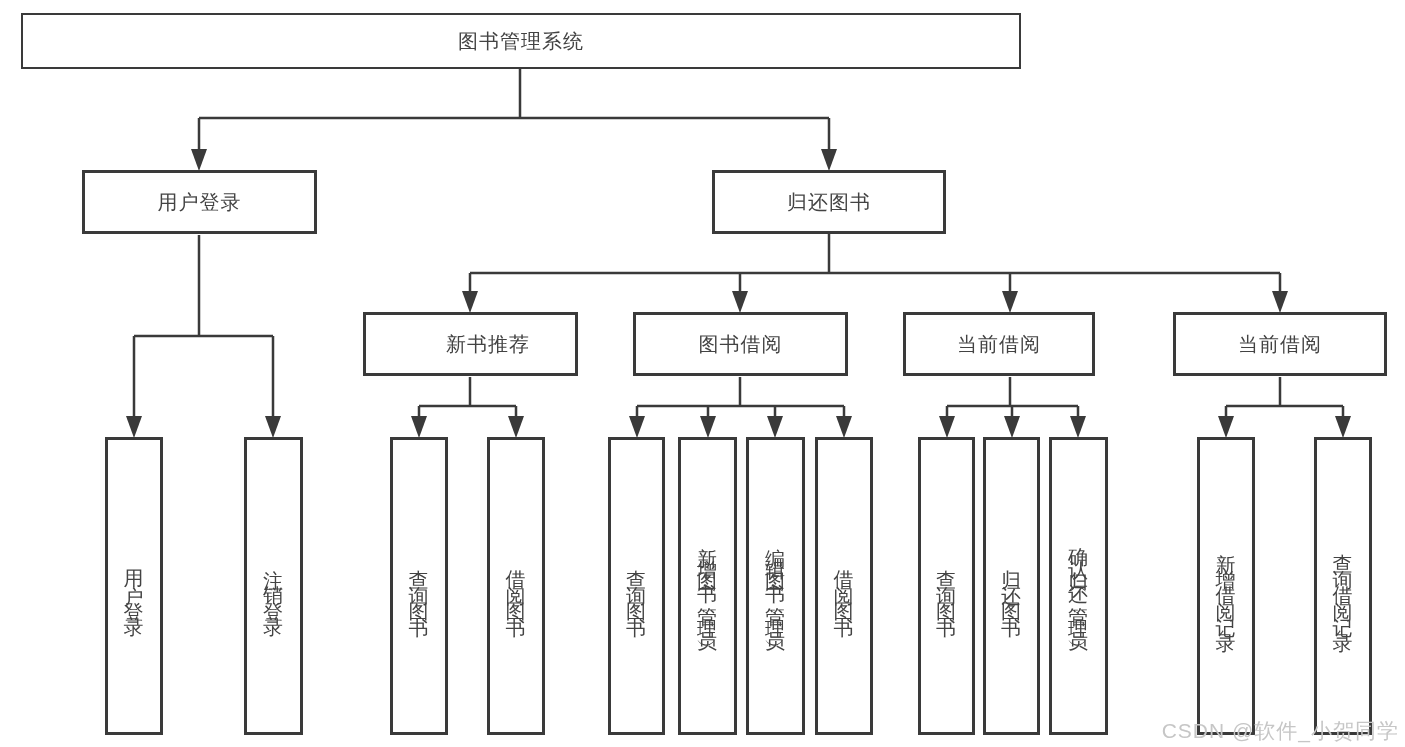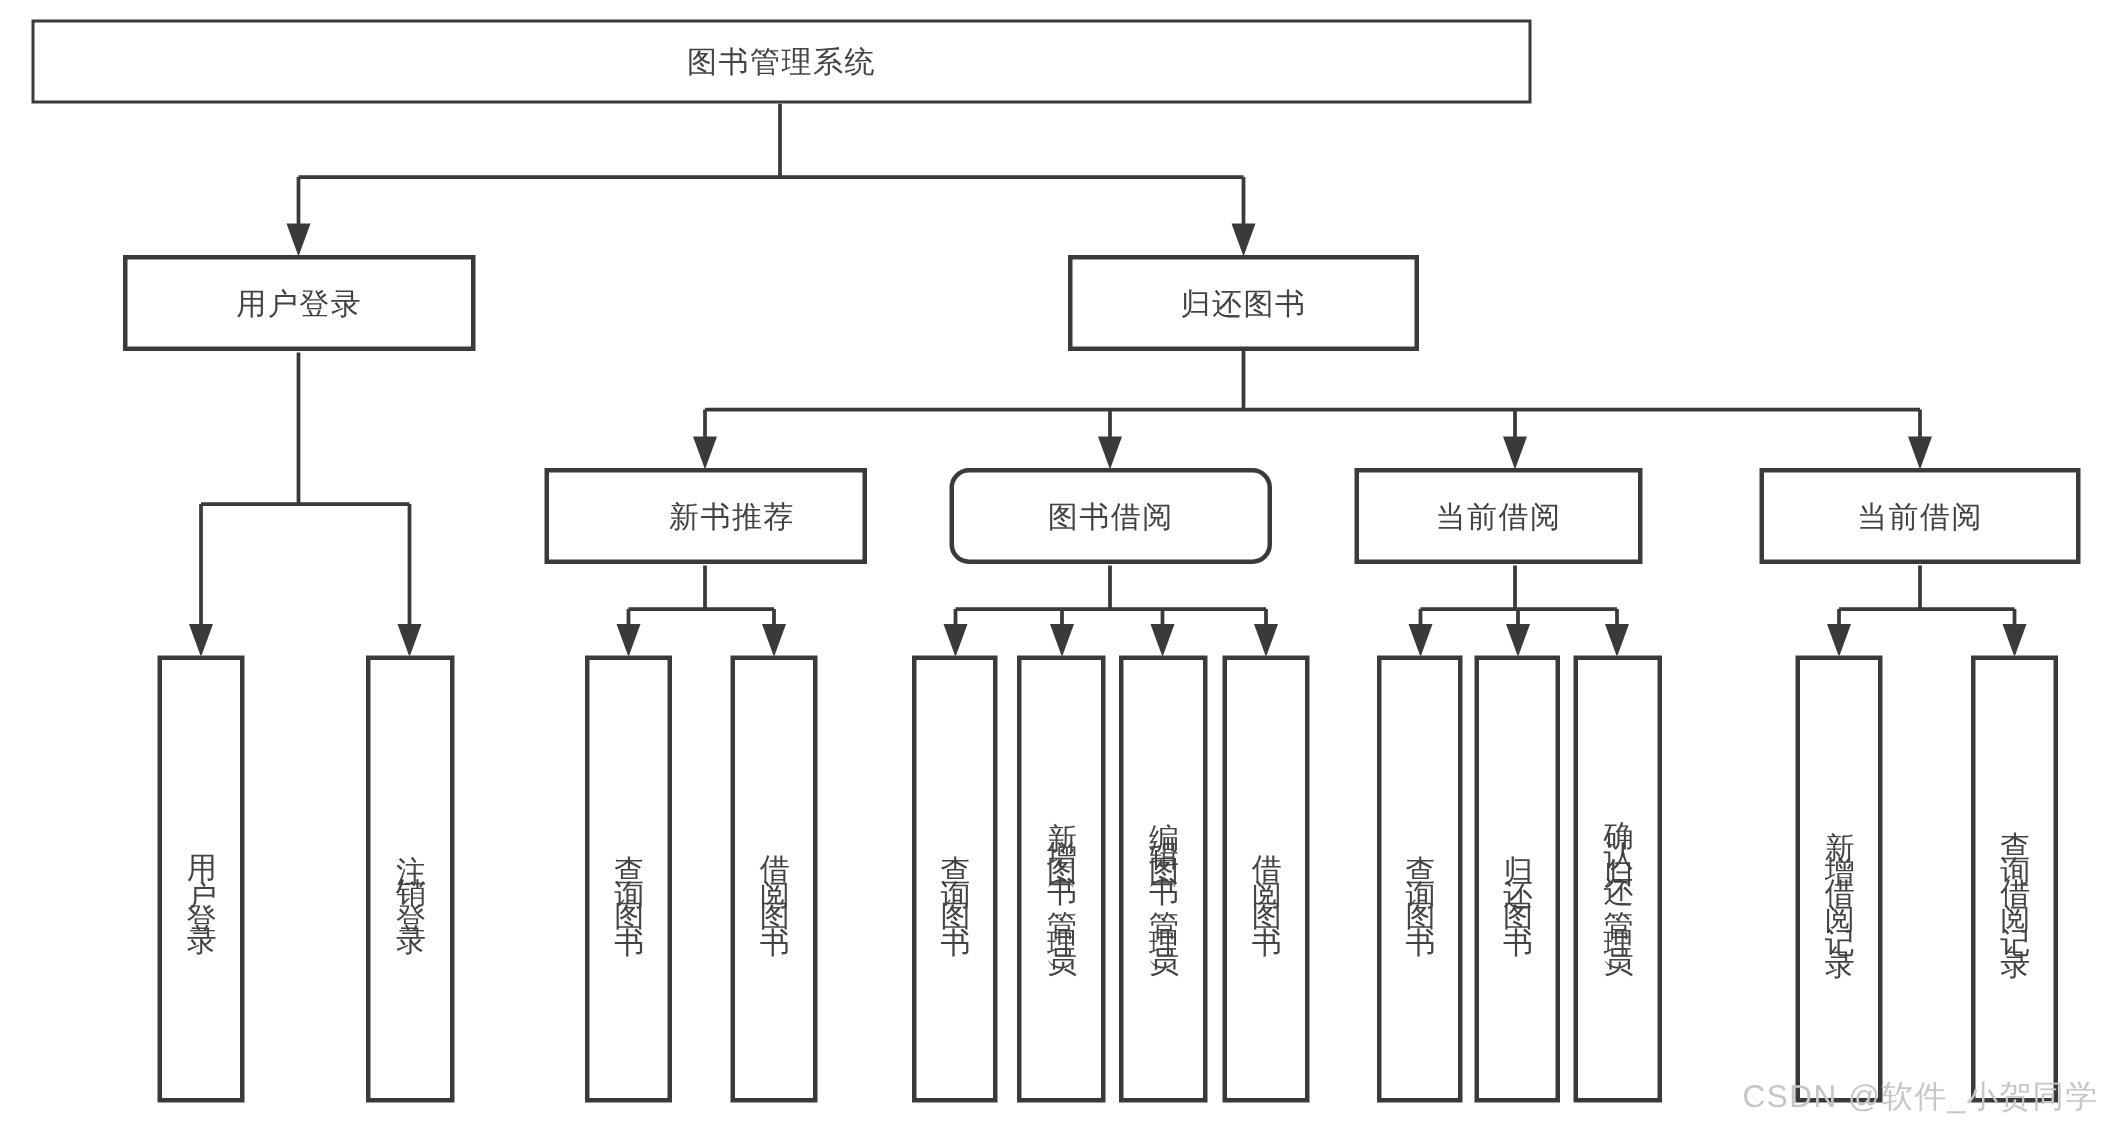--- a/index.html
+++ b/index.html
@@ -80,21 +80,21 @@
       <polygon points="1335,416 1351,416 1343,438"></polygon>
     </g>
   </svg>
 
   <div class="node root" style="left:21px; top:13px; width:1000px; height:56px;">图书管理系统</div>
 
   <div class="node" style="left:82px; top:170px; width:235px; height:64px;">用户登录</div>
   <div class="node" style="left:712px; top:170px; width:234px; height:64px;">归还图书</div>
 
   <div class="node" style="left:363px; top:312px; width:215px; height:64px;padding-left:35px;">新书推荐</div>
-  <div class="node" style="left:633px; top:312px; width:215px; height:64px;border-radius:13px;">图书借阅</div>
+  <div class="node" style="left:633px; top:312px; width:215px; height:64px;">图书借阅</div>
   <div class="node" style="left:903px; top:312px; width:192px; height:64px;">当前借阅</div>
   <div class="node" style="left:1173px; top:312px; width:214px; height:64px;">当前借阅</div>
 
   <div class="node" style="left:105px; top:437px; width:58px; height:298px;">
     <span class="vtext sp">用户登录</span>
   </div>
   <div class="node" style="left:244px; top:437px; width:59px; height:298px;">
     <span class="vtext sp">注销登录</span>
   </div>
 

